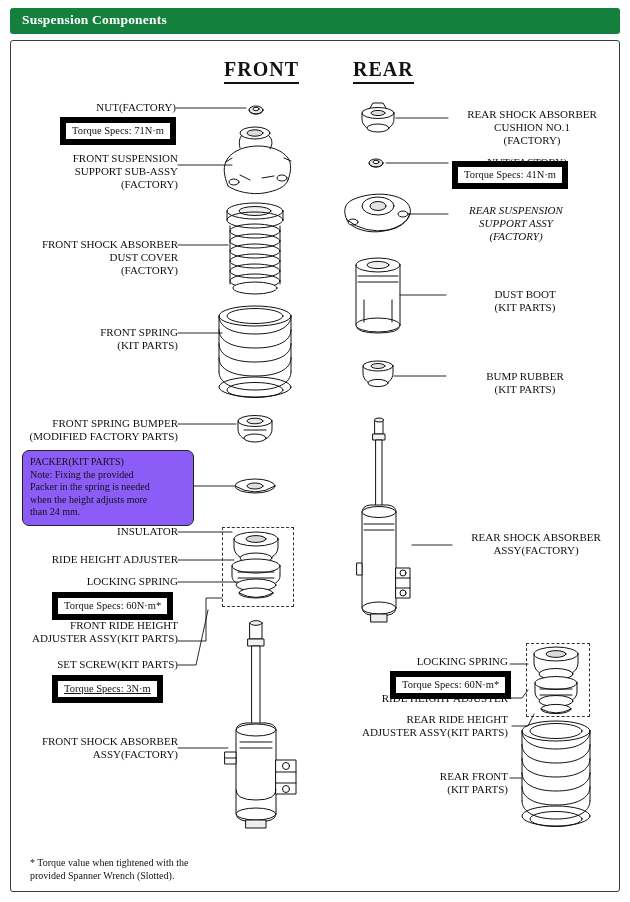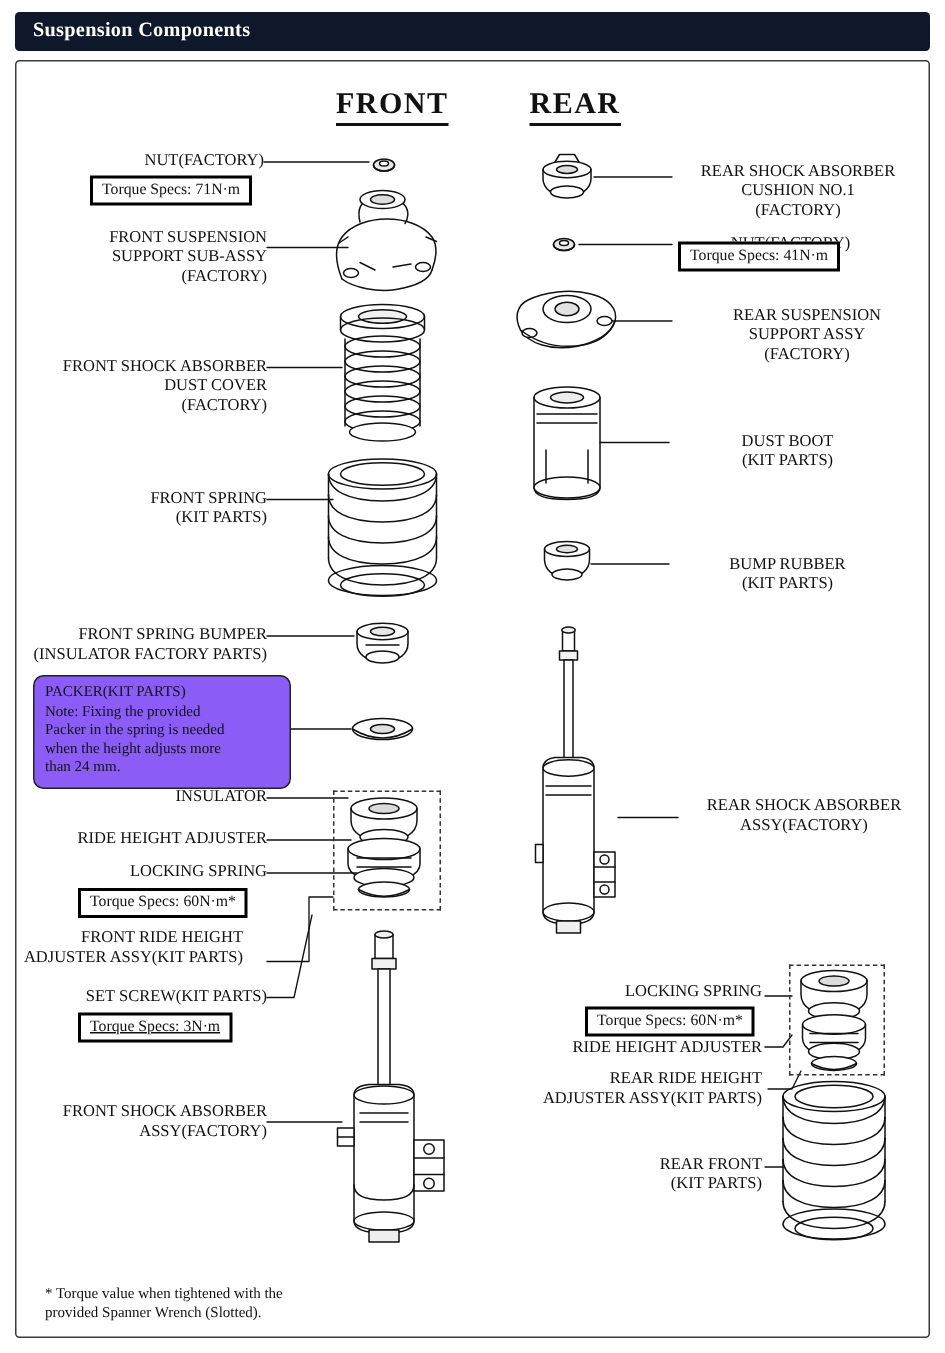--- a/index.html
+++ b/index.html
@@ -19,21 +19,21 @@
     overflow: hidden;
   }
 
   
   .title-bar {
     position: absolute;
     left: 10px;
     top: 8px;
     width: 610px;
     height: 26px;
-    background: #0f172a;
+    background: #15803d;
     border-radius: 3px;
   }
   .title-bar .title-text {
     position: absolute;
     left: 12px;
     top: 4px;
     color: #ffffff;
     font-size: 13.5px;
     font-weight: bold;
     letter-spacing: 0.2px;
@@ -77,21 +77,21 @@
   }
   .lbl.right { text-align: right; }
   .lbl.left  { text-align: center; }
 
   
   .torque {
     position: absolute;
     font-size: 10.5px;
     line-height: 12px;
     color: #111;
-    border: 2px solid #000000;
+    border: 6px solid #000000;
     padding: 2px 6px;
     background: #fff;
     font-family: "Liberation Serif", serif;
     white-space: nowrap;
   }
 
   
   .note-box {
     position: absolute;
     border: 1px solid #222;
@@ -382,52 +382,52 @@
 (FACTORY)</div>
 
   <div class="lbl right" style="left:18px; top:238px; width:160px;">FRONT SHOCK ABSORBER
 DUST COVER
 (FACTORY)</div>
 
   <div class="lbl right" style="left:48px; top:326px; width:130px;">FRONT SPRING
 (KIT PARTS)</div>
 
   <div class="lbl right" style="left:16px; top:417px; width:162px;">FRONT SPRING BUMPER
-(INSULATOR FACTORY PARTS)</div>
+(MODIFIED FACTORY PARTS)</div>
 
   <div class="note-box" style="left:22px; top:450px; width:156px;">PACKER(KIT PARTS)
 Note: Fixing the provided
 Packer in the spring is needed
 when the height adjusts more
 than 24 mm.</div>
 
   <div class="lbl right" style="left:58px; top:525px; width:120px;">INSULATOR</div>
 
   <div class="lbl right" style="left:28px; top:553px; width:150px;">RIDE HEIGHT ADJUSTER</div>
 
   <div class="lbl right" style="left:48px; top:575px; width:130px;">LOCKING SPRING</div>
   <div class="torque" style="left:52px; top:592px;">Torque Specs: 60N·m*</div>
 
-  <div class="lbl right" style="left:2px; top:619px; width:160px;">FRONT RIDE HEIGHT
+  <div class="lbl right" style="left:18px; top:619px; width:160px;">FRONT RIDE HEIGHT
 ADJUSTER ASSY(KIT PARTS)</div>
 
   <div class="lbl right" style="left:30px; top:658px; width:148px;">SET SCREW(KIT PARTS)</div>
   <div class="torque" style="left:52px; top:675px;text-decoration:underline;">Torque Specs: 3N·m</div>
 
   <div class="lbl right" style="left:18px; top:735px; width:160px;">FRONT SHOCK ABSORBER
 ASSY(FACTORY)</div>
 
   <div class="lbl left" style="left:452px; top:108px; width:160px;">REAR SHOCK ABSORBER
 CUSHION NO.1
 (FACTORY)</div>
 
   <div class="lbl left" style="left:452px; top:156px; width:150px;">NUT(FACTORY)</div>
   <div class="torque" style="left:452px; top:161px;">Torque Specs: 41N·m</div>
 
-  <div class="lbl left" style="left:458px; top:204px; width:160px;">REAR SUSPENSION
+  <div class="lbl left" style="left:436px; top:204px; width:160px;font-style:italic;">REAR SUSPENSION
 SUPPORT ASSY
 (FACTORY)</div>
 
   <div class="lbl left" style="left:450px; top:288px; width:150px;">DUST BOOT
 (KIT PARTS)</div>
 
   <div class="lbl left" style="left:450px; top:370px; width:150px;">BUMP RUBBER
 (KIT PARTS)</div>
 
   <div class="lbl left" style="left:456px; top:531px; width:160px;">REAR SHOCK ABSORBER

